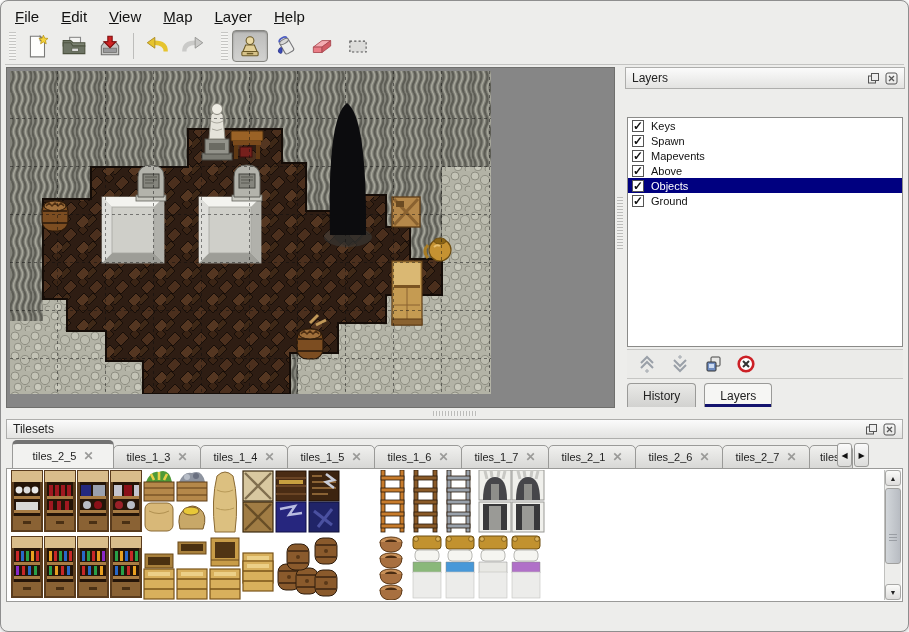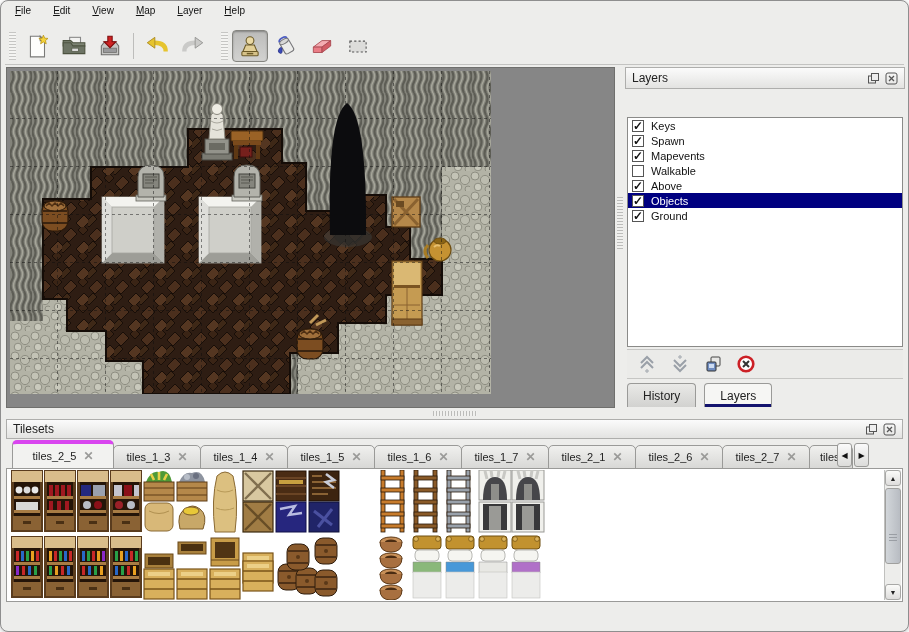--- a/index.html
+++ b/index.html
@@ -1,21 +1,21 @@
 <!DOCTYPE html>
 <html><head>
 <meta charset="utf-8">
 <style>
   html,body{margin:0;padding:0;background:#fff;font-family:"Liberation Sans",sans-serif;}
   *{box-sizing:border-box;}
   .window{position:relative;width:909px;height:632px;border:1px solid #8e8e8e;border-radius:8px;
     background:#ededeb;overflow:hidden;box-shadow:0 1px 4px rgba(0,0,0,.25);}
   
-  .menubar{position:absolute;left:4px;top:4px;right:2px;height:22px;display:flex;
-    gap:22px;padding-left:10px;font-size:10px;color:#111;}
+  .menubar{position:absolute;left:4px;top:4px;right:2px;height:22px;display:flex;align-items:center;
+    gap:22px;padding-left:10px;font-size:15px;color:#111;}
   .menu-item{cursor:default;}
   
   .toolbar{position:absolute;left:4px;top:27px;right:4px;height:37px;display:flex;align-items:center;
     border-bottom:1px solid #c3c3c1;}
   .grip-v{width:7px;height:28px;margin:0 4px;background:repeating-linear-gradient(0deg,#c6c6c4 0 1px,#f4f4f2 1px 3px);}
   .tb-sep{width:1px;height:26px;background:#bdbdbb;margin:0 5px;}
   .tb-btn{width:36px;height:32px;display:flex;align-items:center;justify-content:center;border:1px solid transparent;border-radius:4px;}
   .tb-btn.active{background:linear-gradient(#bcbcba,#d2d2d0);border:1px solid #84847f;box-shadow:inset 0 1px 2px rgba(0,0,0,.3);}
   
   .map-dock{position:absolute;left:5px;top:66px;width:609px;height:341px;background:#868686;border:1px solid #6f6f6d;}
@@ -54,21 +54,21 @@
   .hsplit .knurl{position:absolute;left:428px;top:2px;width:44px;height:5px;
     background:repeating-linear-gradient(90deg,#bcbcba 0 1px,#f0f0ee 1px 3px);}
   
   .tiles-dock{position:absolute;left:5px;top:418px;right:5px;height:186px;}
   .tiles-dock .dock-titlebar{height:20px;}
   .ttabbar{position:absolute;left:0;right:0;top:21px;height:29px;}
   .ttabs{position:absolute;left:6px;top:0;bottom:0;display:flex;align-items:flex-end;}
   .ttab{height:24px;width:88px;display:flex;align-items:center;justify-content:center;gap:7px;
     background:linear-gradient(#f0f0ee,#d8d8d6);border:1px solid #9a9a98;border-radius:5px 5px 0 0;
     font-size:11px;color:#222;margin-right:-1px;position:relative;}
-  .ttab.active{height:29px;width:102px;background:#f2f2f0;border-top:4px solid #d946ef;z-index:2;}
+  .ttab.active{height:29px;width:102px;background:#f2f2f0;border-top:4px solid #737373;z-index:2;}
   .ttab.clipped{width:44px;overflow:hidden;justify-content:flex-start;padding-left:10px;}
   .ttab .x{color:#9a9a98;font-weight:bold;font-size:12px;}
   .tscroll{position:absolute;right:34px;top:3px;display:flex;}
   .tsbtn{width:15px;height:24px;border:1px solid #9a9a98;background:linear-gradient(#fafafa,#dcdcda);
     display:flex;align-items:center;justify-content:center;font-size:8px;color:#111;border-radius:3px;margin-left:2px;}
   .tiles-content{position:absolute;left:0;right:0;top:49px;bottom:3px;background:#fff;border:1px solid #9a9a98;}
   .vscroll{position:absolute;right:1px;top:1px;bottom:1px;width:17px;background:#ededeb;border-left:1px solid #c0c0be;}
   .vs-btn{position:absolute;left:0;width:16px;height:16px;border:1px solid #a8a8a6;background:linear-gradient(#fbfbf9,#dedddc);
     border-radius:3px;display:flex;align-items:center;justify-content:center;font-size:7px;color:#222;}
   .vs-thumb{position:absolute;left:0;top:18px;width:16px;height:76px;border:1px solid #a0a09e;border-radius:3px;
@@ -309,24 +309,20 @@
         <span class="cbx">
             <span>✓</span>
           </span>
         <span>Spawn</span>
         </div>
       <div class="layer-row">
         <span class="cbx">
             <span>✓</span>
           </span>
         <span>Mapevents</span>
-        </div>
-      <div class="layer-row">
-        <span class="cbx"></span>
-        <span>Walkable</span>
         </div>
       <div class="layer-row">
         <span class="cbx">
             <span>✓</span>
           </span>
         <span>Above</span>
         </div>
       <div class="layer-row selected">
         <span class="cbx">
             <span>✓</span>

